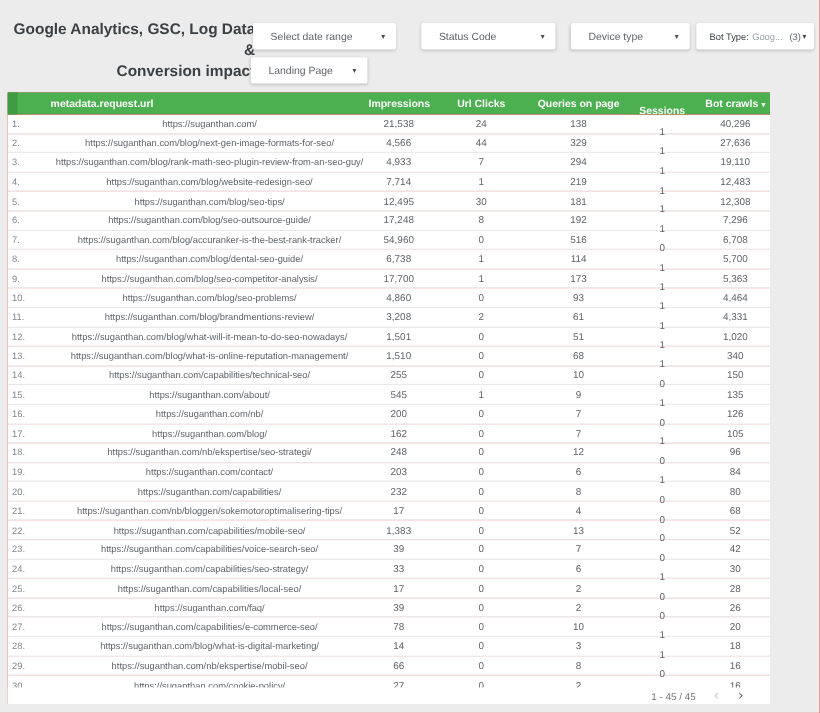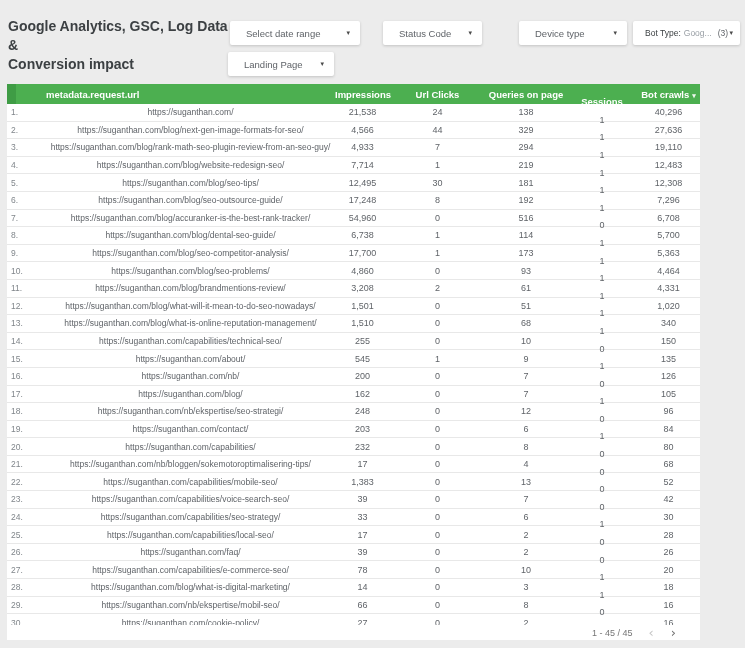--- a/index.html
+++ b/index.html
@@ -6,33 +6,33 @@
   html,body { width:745px; height:648px; }
   body {
     position:relative;
     background:#ececec;
     font-family:"Liberation Sans", sans-serif;
     overflow:hidden;
   }
   
   .title {
     position:absolute; left:8px; top:17px; width:224px;
-    text-align:left; font-weight:bold; font-size:14px; line-height:19px;
+    text-align:right; font-weight:bold; font-size:14px; line-height:19px;
     color:#3c4043;
   }
   
   .filter-card {
     position:absolute; height:24px; background:#ffffff; border-radius:2px;
     box-shadow:0 1px 3px rgba(0,0,0,0.18);
     display:flex; align-items:center; cursor:pointer;
   }
   .f-label { padding-left:16px; font-size:9.5px; color:#5f6368; white-space:nowrap; }
   .f-caret { position:absolute; right:10px; font-size:7px; color:#4a4a4a; }
   .f-date    { left:230px; top:21px; width:130px; }
-  .f-status  { left:383px; top:21px; width:99px; }
+  .f-status  { left:383px; top:21px; width:122px; }
   .f-device  { left:519px; top:21px; width:108px; }
   .f-bot     { left:633px; top:21px; width:107px; }
   .f-landing { left:228px; top:52px; width:106px; }
   .f-bot .bt-prefix { padding-left:12px; font-size:8.5px; color:#3c4043; white-space:nowrap; }
   .f-bot .bt-value  { padding-left:3px; font-size:8.5px; color:#9aa0a6; white-space:nowrap; }
   .f-bot .bt-count  { padding-left:6px; font-size:8.5px; color:#5f6368; white-space:nowrap; }
   .f-bot .f-caret { right:7px; }
   
   .table-card {
     position:absolute; left:7px; top:84px; width:693px; height:556px;

